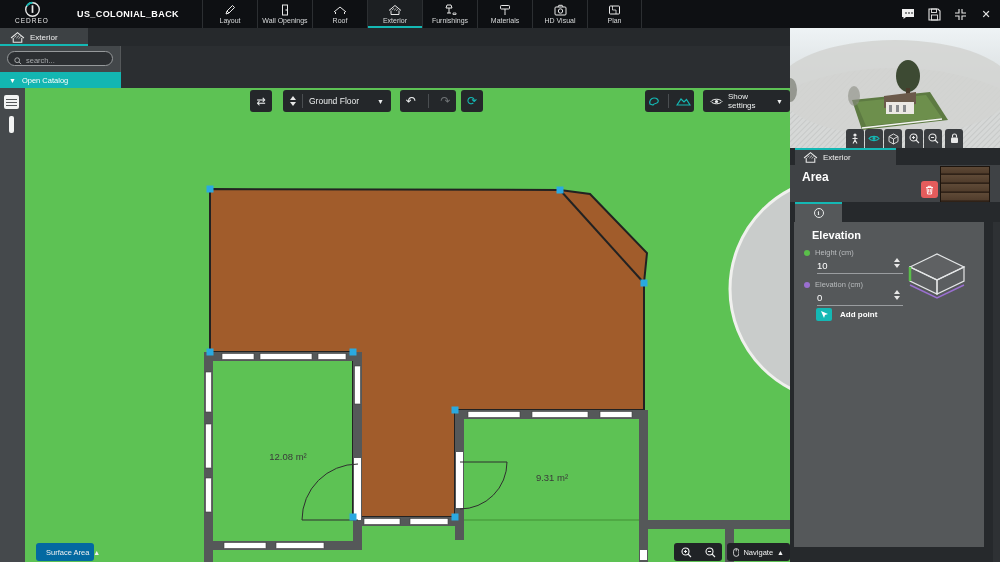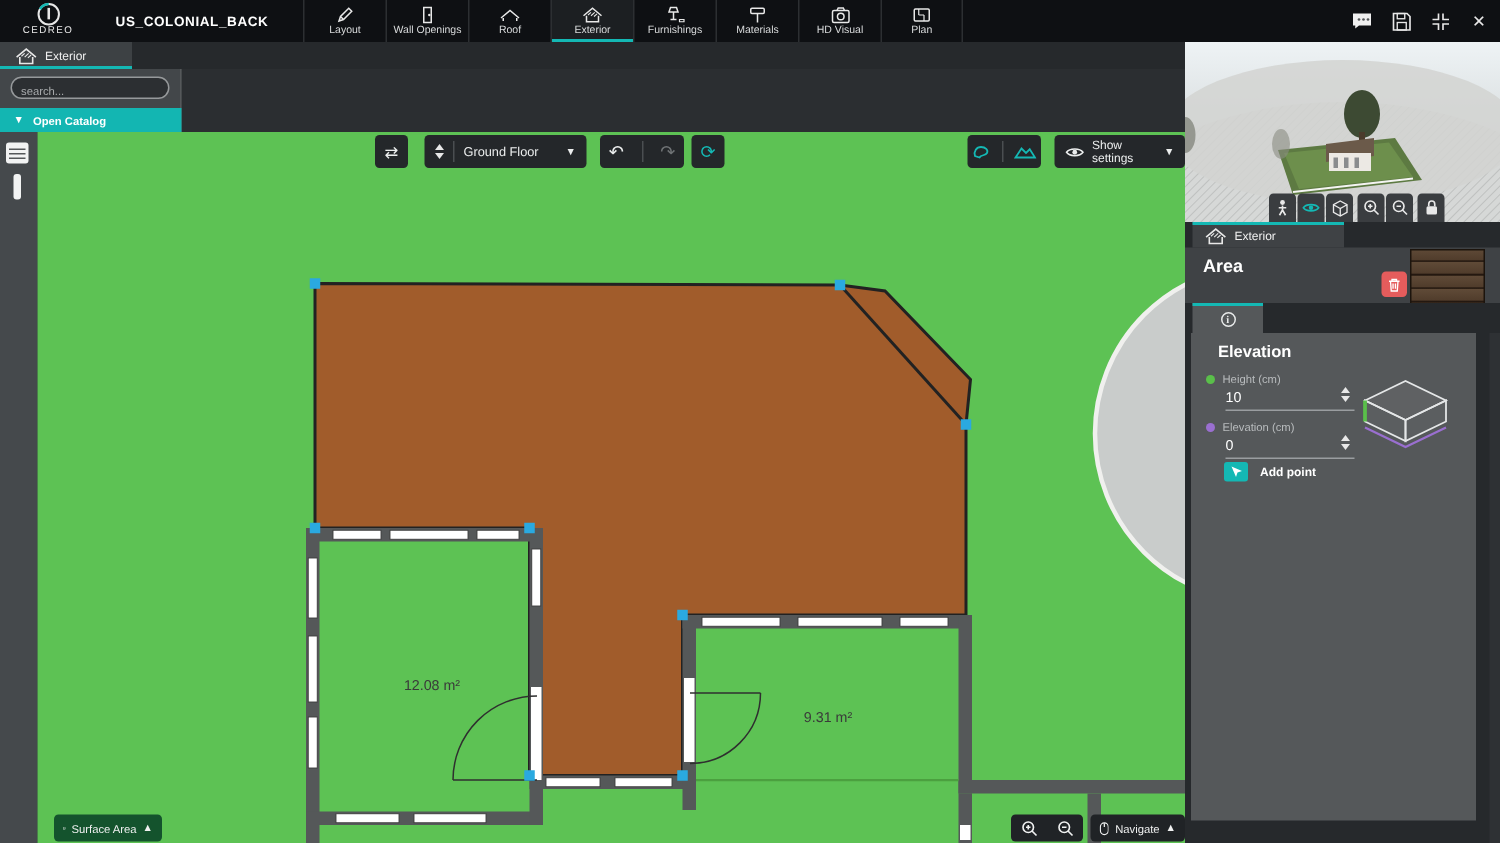--- a/index.html
+++ b/index.html
@@ -22,25 +22,25 @@
   .winbtns { position:absolute; right:6px; top:0; height:28px; display:flex; align-items:center; gap:10px; }
   .winbtn { width:16px; height:16px; display:flex; align-items:center; justify-content:center; color:#e8e8e8; font-size:11px; cursor:pointer; }
 
   
   #tabstrip { left:0; top:28px; width:790px; height:18px; background:#26292c; }
   #tab-exterior { position:absolute; left:0; top:0; width:88px; height:18px; background:#3d4144; box-shadow:inset 0 -2px 0 #14b8b4; display:flex; align-items:center; gap:5px; padding-left:10px; cursor:pointer; }
   #tab-exterior span { color:#f0f0f0; font-size:8px; }
 
   
   #catalog { left:0; top:46px; width:121px; height:42px; background:#43474a; border-right:1px solid #55585a; }
-  #searchbox { position:absolute; left:7px; top:5px; width:106px; height:15px; background:#2c2f32; border:1px solid #96999b; border-radius:8px; display:flex; align-items:flex-start; gap:4px; padding:0 6px;flex-direction:column; }
+  #searchbox { position:absolute; left:7px; top:5px; width:106px; height:15px; background:#2c2f32; border:1px solid #96999b; border-radius:8px; display:flex; align-items:flex-end; gap:4px; padding:0 6px; }
   #searchbox span { color:#a9acae; font-size:7.5px; }
   #open-catalog { position:absolute; left:0px; top:26px; width:121px; height:16px; background:#13b6b2; display:flex; align-items:center; gap:6px; padding-left:9px; cursor:pointer; }
   #open-catalog .chev { color:#ffffff; font-size:7px; }
-  #open-catalog .lbl { color:#ffffff; font-size:7.5px; font-weight:bold; }
+  #open-catalog .lbl { color:#ffffff; font-size:7.5px; font-weight:normal; }
 
   
   #toolstrip { left:0; top:88px; width:25px; height:474px; background:#45494c; }
   #layers-btn { position:absolute; left:4px; top:7px; width:15px; height:14px; background:#f2f3f3; border-radius:2px; display:flex; flex-direction:column; justify-content:center; gap:2px; padding:0 2px; cursor:pointer; }
   #layers-btn i { display:block; height:1px; background:#55585a; }
   #strip-handle { position:absolute; left:9px; top:28px; width:5px; height:17px; background:#f2f3f3; border-radius:2px; cursor:pointer; }
 
   
   #canvas { left:25px; top:88px; width:765px; height:474px; background:#5dc254; overflow:hidden; }
   #plan { position:absolute; left:0; top:0; }
@@ -55,21 +55,21 @@
   .tri-dn { width:0; height:0; border-left:3px solid transparent; border-right:3px solid transparent; border-top:4px solid #e8e8e8; }
   #floor-select .name { font-size:8.5px; flex:1; }
   #undo-redo { left:375px; top:2px; width:56px; height:22px; justify-content:space-around; font-size:12px; }
   #btn-redo { color:#6f7375; }
   #btn-reset { left:436px; top:2px; width:22px; height:22px; justify-content:center; color:#14b8b4; font-size:12px; }
   #terrain-tools { left:620px; top:2px; width:49px; height:22px; justify-content:space-around; }
   #show-settings { left:678px; top:2px; width:87px; height:22px; padding:0 7px; gap:5px; }
   #show-settings .lbl { font-size:8px; flex:1; }
   #show-settings .chev { font-size:7px; }
 
-  #surface-area { left:11px; top:455px; width:72px; height:18px; background:#14532d; border-radius:3px; display:flex; align-items:center; gap:4px; padding:0 6px; }
+  #surface-area { left:11px; top:455px; width:58px; height:18px; background:#0369a1; border-radius:3px; display:flex; align-items:center; gap:4px; padding:0 6px; }
   #surface-area .lbl { font-size:7.5px; color:#f0f1f1; white-space:nowrap; }
   #surface-area .chev { font-size:7px; color:#f0f1f1; }
   #zoom-btns { left:649px; top:455px; width:48px; height:18px; background:#202326; border-radius:3px; justify-content:space-around; }
   #navigate { left:702px; top:455px; width:63px; height:18px; background:#202326; border-radius:3px; gap:4px; padding:0 6px; }
   #navigate .lbl { font-size:7.5px; color:#f0f1f1; }
   #navigate .chev { font-size:7px; color:#f0f1f1; }
 
   
   #preview { left:790px; top:28px; width:210px; height:120px; background:#c7cbcc; overflow:hidden; }
   .pv-btn { position:absolute; top:101px; width:18px; height:19px; background:#3a3d40; border-radius:3px 3px 0 0; display:flex; align-items:center; justify-content:center; cursor:pointer; }

